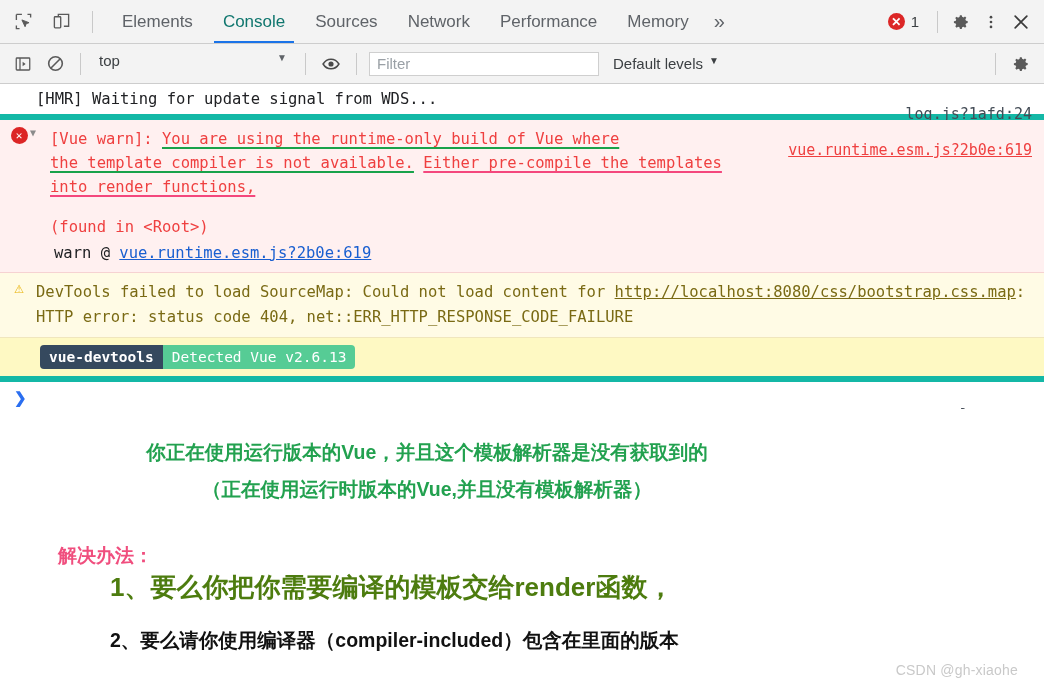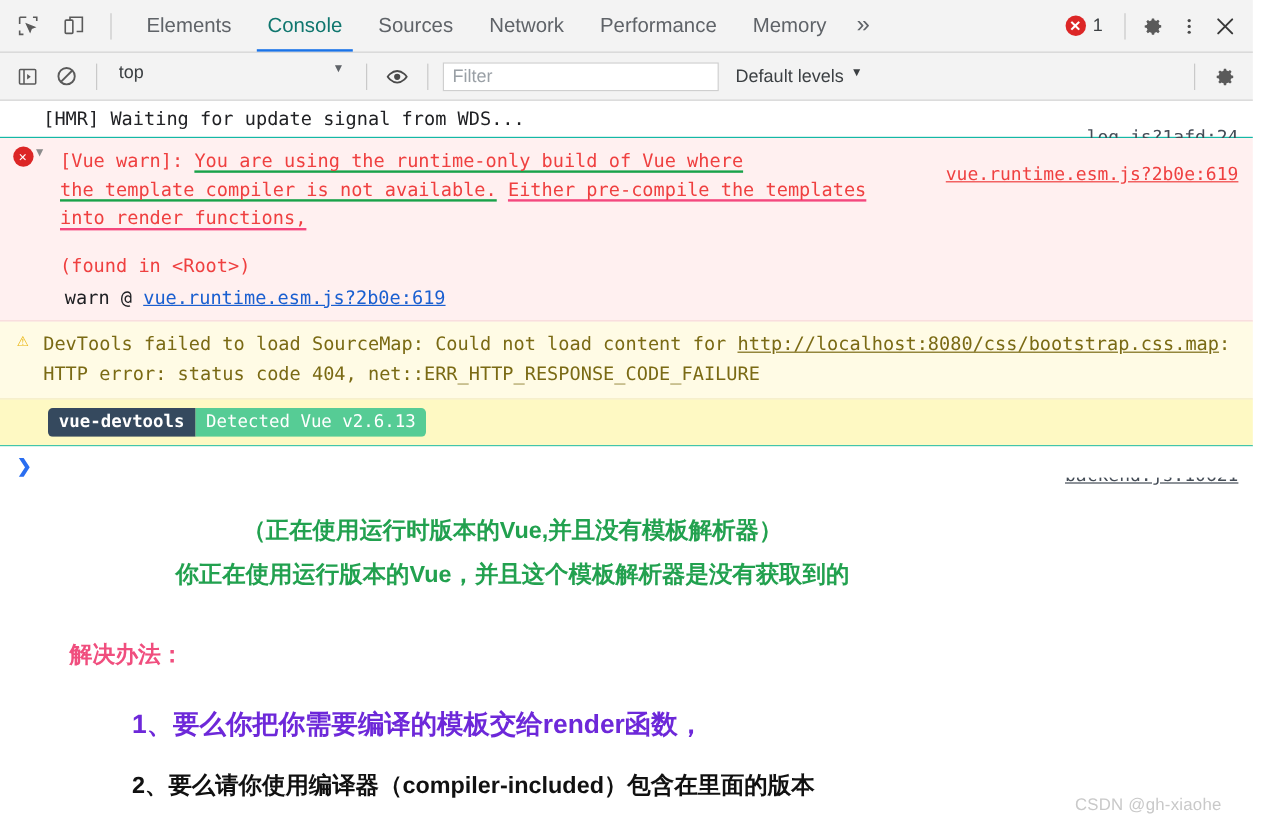--- a/index.html
+++ b/index.html
@@ -60,21 +60,21 @@
   }
   .filter-input::placeholder { color:#9aa0a6; }
   .levels { display:flex; gap:6px; font-size:15px; color:#3c4043; cursor:pointer; padding:0 8px;}
   .levels .caret { font-size:10px; }
   .fb-right { margin-left:auto; display:flex; align-items:center; gap:6px; }
 
   
   .console { position:relative; }
   .mono { font-family:"DejaVu Sans Mono", monospace; font-size:15.5px; }
 
-  .row { position:relative; border-bottom:1px solid #14b8a6; padding:5px 10px 5px 36px; }
+  .row { position:relative; border-bottom:6px solid #14b8a6; padding:5px 10px 5px 36px; }
   .row .srclink {
     position:absolute; right:12px; top:21px;
     font-family:"DejaVu Sans Mono", monospace; font-size:15px;
     text-decoration:underline; cursor:pointer; white-space:nowrap;
   }
   .row-info { background:#fff; color:#202124; }
   .row-info .srclink { color:#444c56; }
 
   .row-error { background:#fff0f0; border-bottom:1px solid #f6d2d2; color:#ef4040; }
   .row-error .srclink { color:#ef4040; text-decoration:underline; }
@@ -118,21 +118,21 @@
   .prompt-caret { position:absolute; left:14px; top:7px; color:#2a6ef0; font-size:15px; font-weight:bold; }
 
   
   .annot { position:relative; padding-top:26px; }
   .a-green {
     color:#22a14f; font-weight:bold; font-size:19.5px; text-align:center;
     line-height:1.9; padding-right:190px;
   }
   .a-solution { margin-top:34px; padding-left:58px; }
   .a-sol-title { color:#f04e7e; font-weight:bold; font-size:19px; }
-  .a-sol-1 { color:#6d28d9; font-weight:bold; font-size:22px; margin-top:30px; padding-left:52px; }
+  .a-sol-1 { color:#4d7c0f; font-weight:bold; font-size:26px; margin-top:1px; padding-left:52px; }
   .a-sol-2 { color:#111111; font-weight:bold; font-size:19.5px; margin-top:22px; padding-left:52px; }
 
   .watermark {
     position:absolute; right:26px; bottom:12px;
     font-size:14px; color:#c9c9c9; letter-spacing:0.2px;
   }
   svg { display:block; }
 </style>
 </head>
 <body>
@@ -296,22 +296,22 @@
       <span class="srclink mono">backend.js:10621</span>
     </div>
 
     <div class="prompt-row">
       <span class="prompt-caret">❯</span>
     </div>
   </div>
 
   <div class="annot">
     <div class="a-green">
+      <div>你正在使用运行版本的Vue，并且这个模板解析器是没有获取到的</div>
       <div>（正在使用运行时版本的Vue,并且没有模板解析器）</div>
-      <div>你正在使用运行版本的Vue，并且这个模板解析器是没有获取到的</div>
     </div>
 
     <div class="a-solution">
       <div class="a-sol-title">解决办法：</div>
       <div class="a-sol-1">1、要么你把你需要编译的模板交给render函数，</div>
       <div class="a-sol-2">2、要么请你使用编译器（compiler-included）包含在里面的版本</div>
     </div>
   </div>
 
   <div class="watermark">CSDN @gh-xiaohe</div>

